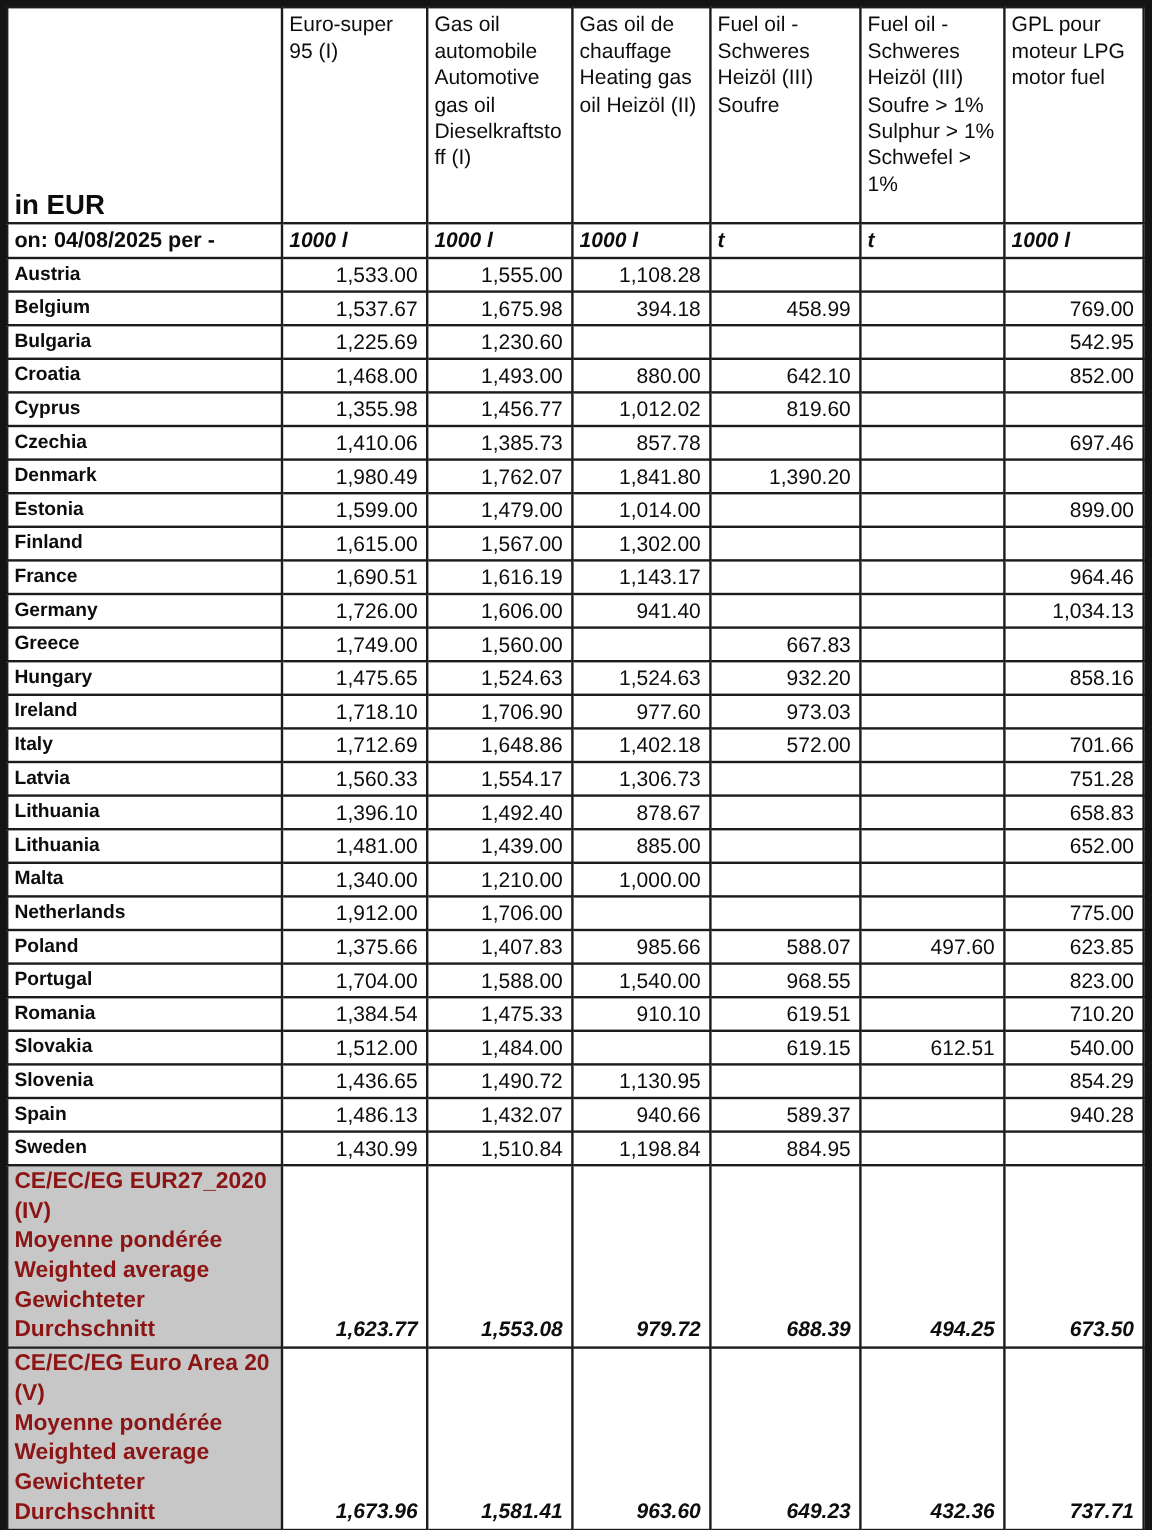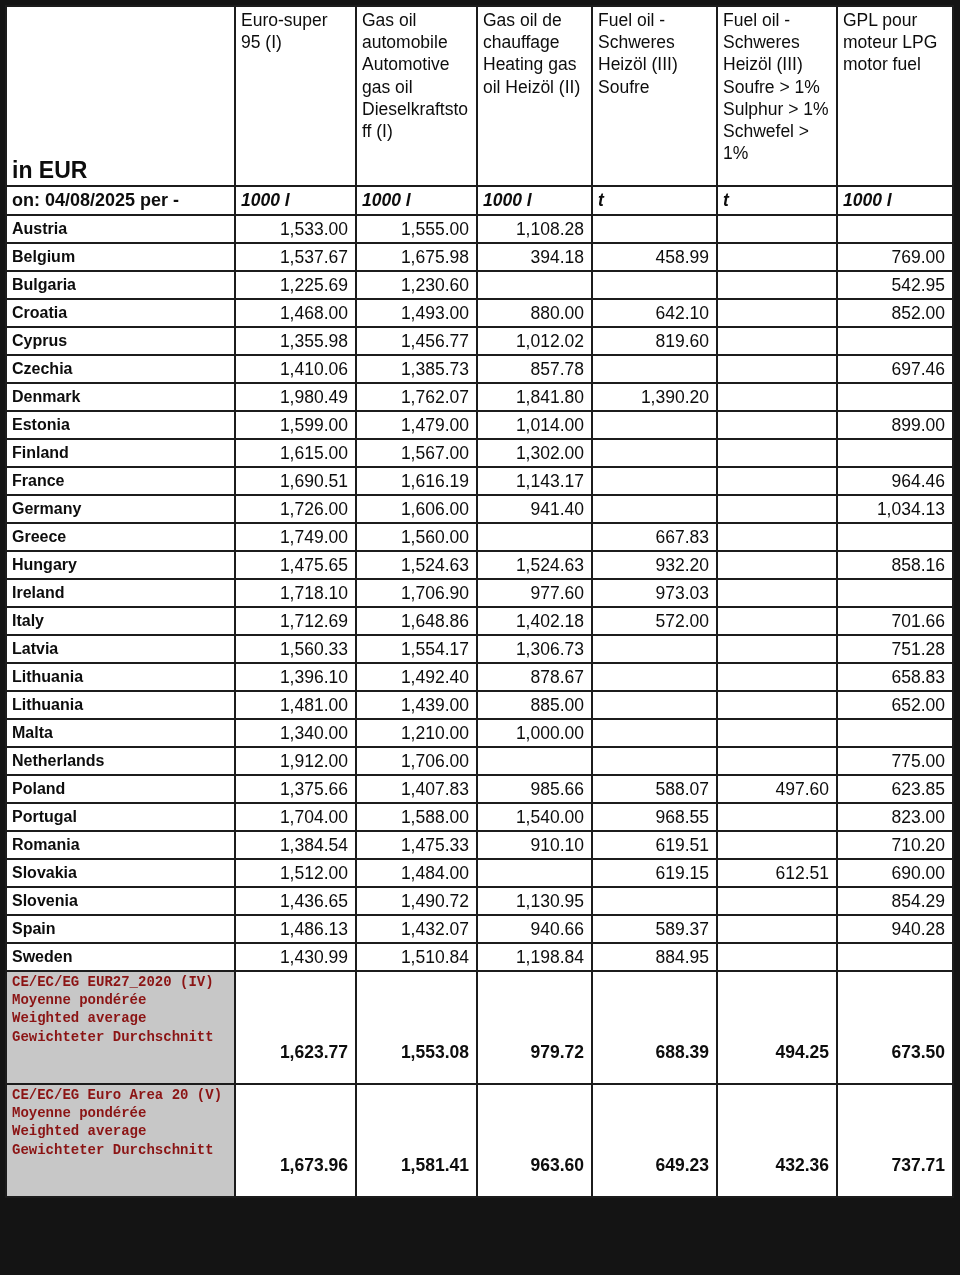--- a/index.html
+++ b/index.html
@@ -42,29 +42,29 @@
     font-weight:700;font-size:16px;text-align:left;
     height:28px;vertical-align:middle;
   }
   .num{
     font-size:17.5px;font-weight:400;text-align:right;
     vertical-align:middle;padding-right:7px;
   }
   tr.summary .slabel{
     background:var(--sumbg,#c7c7c7);
     color:var(--sumred,#8b1414);
-    font-family:Liberation Mono, monospace;
-    font-weight:700;font-size:14px;line-height:1.3;
+    font-family:Liberation Sans, sans-serif;
+    font-weight:700;font-size:19px;line-height:1.3;
     vertical-align:top;text-align:left;
     white-space:pre-line;
     height:113px;
     overflow-wrap:break-word;
   }
   tr.summary .num{
-    font-weight:700;vertical-align:bottom;padding-bottom:20px;
+    font-weight:700;vertical-align:bottom;padding-bottom:4px;font-style:italic;
   }
 </style>
 </head>
 <body>
 
 <div class="frame">
   <table>
     <colgroup>
       <col style="width:229px">
       <col style="width:121px">
@@ -302,21 +302,21 @@
           <td class="num"></td>
           <td class="num">710.20</td>
         </tr>
         <tr>
           <td class="country">Slovakia</td>
           <td class="num">1,512.00</td>
           <td class="num">1,484.00</td>
           <td class="num"></td>
           <td class="num">619.15</td>
           <td class="num">612.51</td>
-          <td class="num">690.00</td>
+          <td class="num">540.00</td>
         </tr>
         <tr>
           <td class="country">Slovenia</td>
           <td class="num">1,436.65</td>
           <td class="num">1,490.72</td>
           <td class="num">1,130.95</td>
           <td class="num"></td>
           <td class="num"></td>
           <td class="num">854.29</td>
         </tr>

